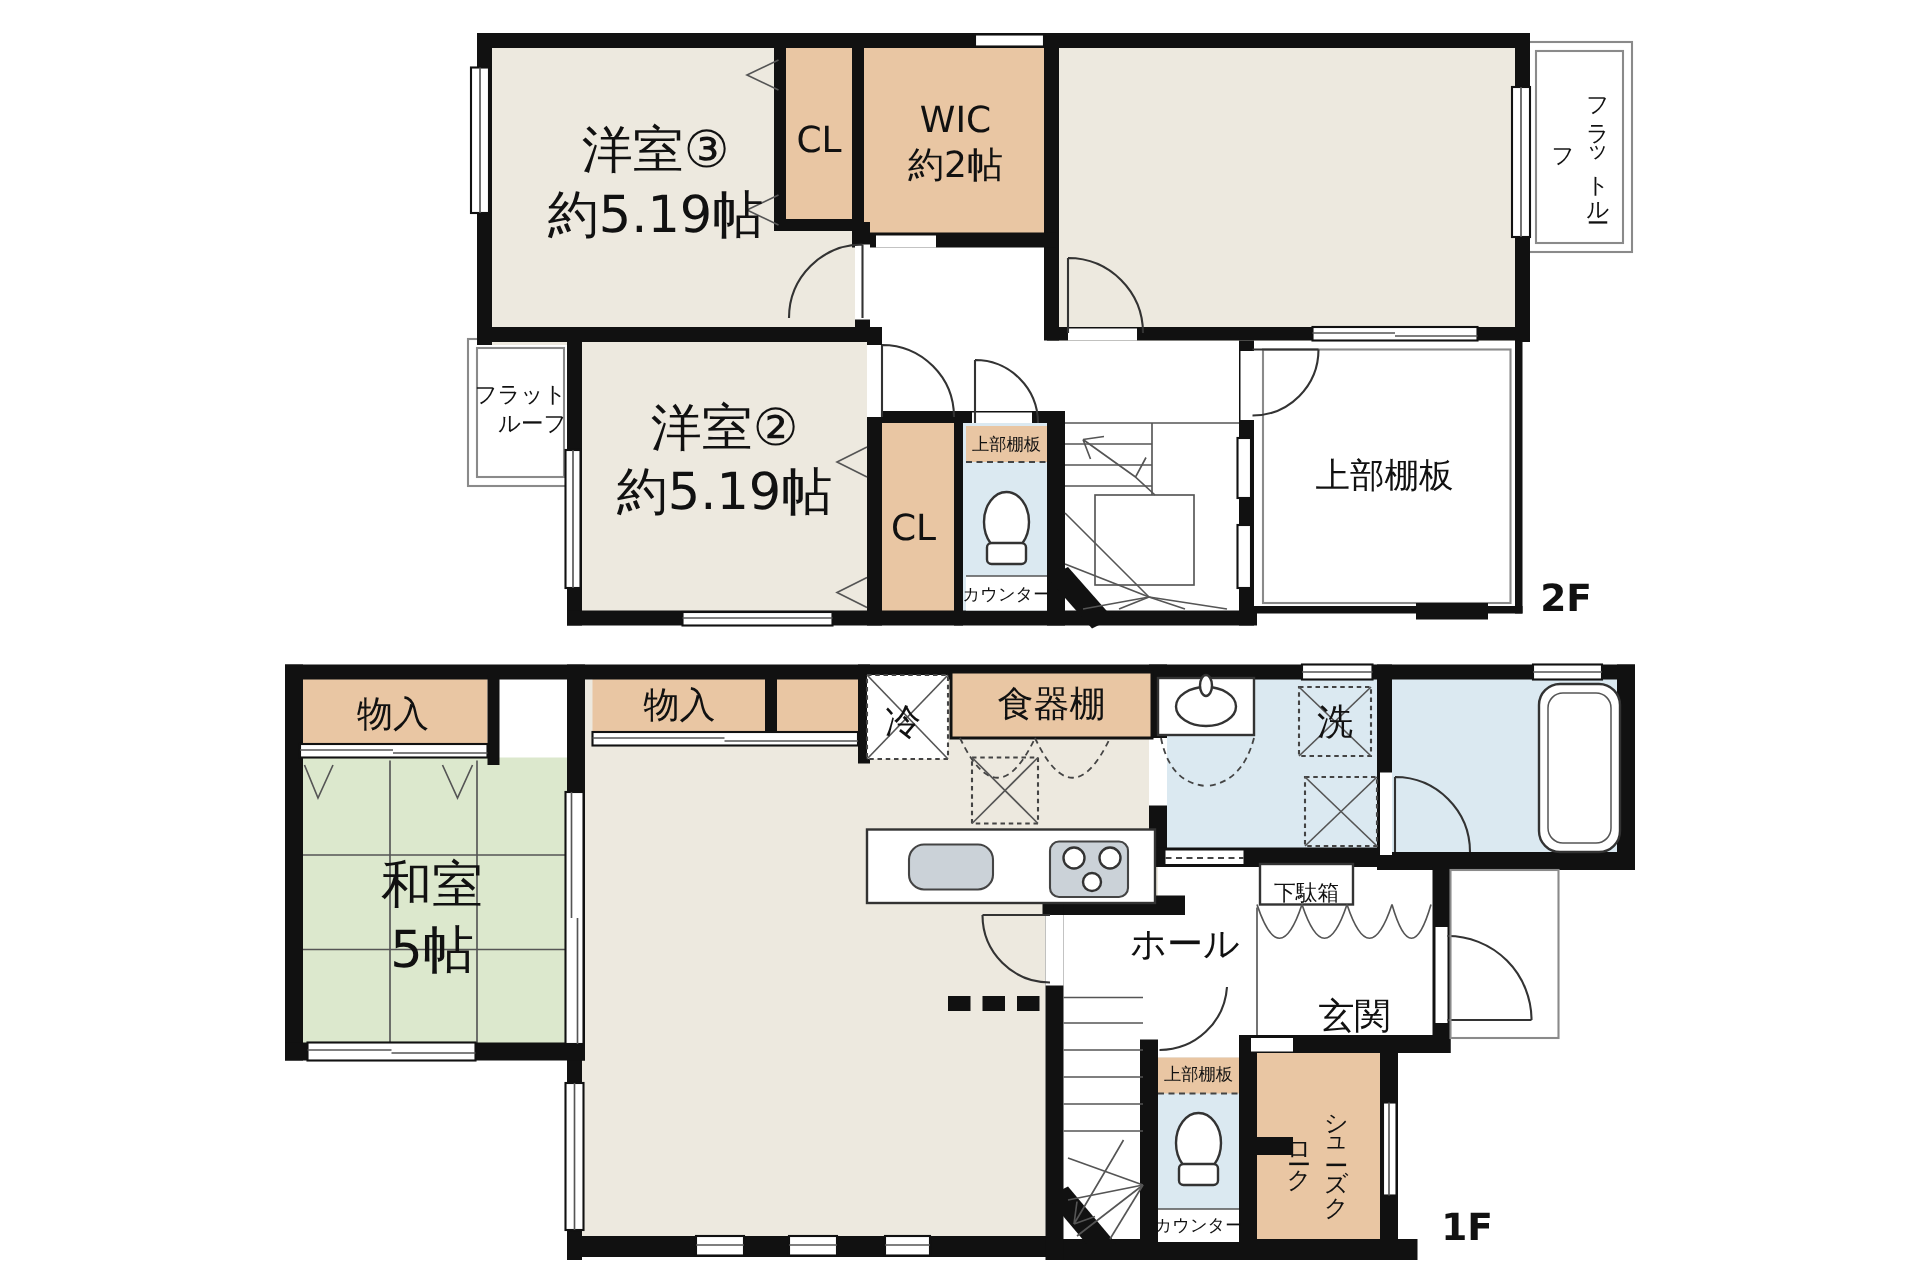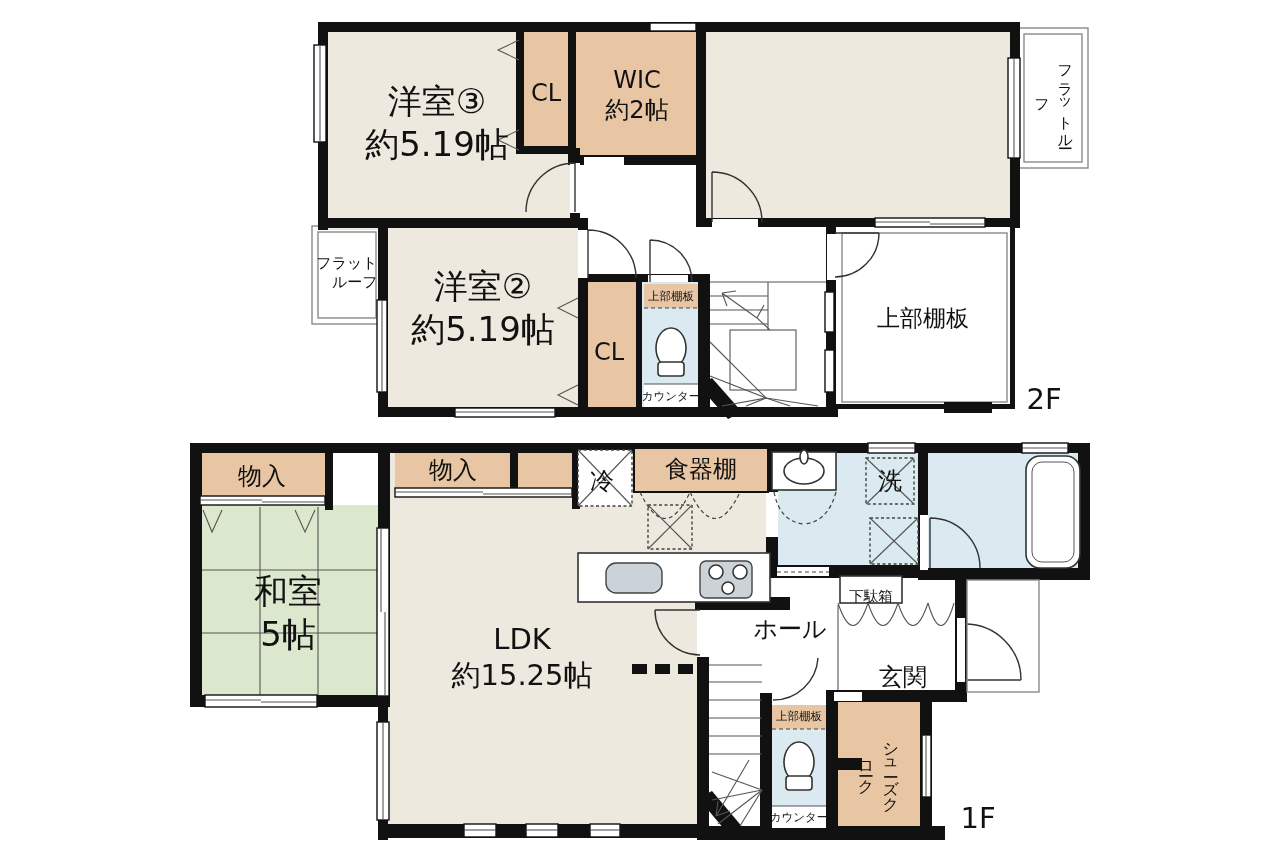--- a/index.html
+++ b/index.html
@@ -21,21 +21,21 @@
   .fix{fill:#fff;stroke:#333;stroke-width:1.6}
   .gfix{fill:#CBD2D8;stroke:#444;stroke-width:1.4}
   
   .lbl{position:absolute;transform:translate(-50%,-50%);text-align:center;
        white-space:nowrap;font-weight:500;line-height:1.25;}
   .big{font-size:34px}
   .ldk{font-size:29px}
   .mid{font-size:24px}
   .sm{font-size:14.5px}
   .xs{font-size:11.5px}
-  .tag{font-size:29px;font-weight:400}
+  .tag{font-size:25px;font-weight:700}
   .pre{white-space:pre-line;font-size:15px;text-align:right}
   .v{writing-mode:vertical-rl;white-space:normal;line-height:1.55}
   .vflat{height:86px;font-size:15px}
   .vshoe{height:86px;font-size:16px}
 </style>
 </head>
 <body>
 
 <div id="stage">
 
@@ -335,24 +335,20 @@
 <div class="lbl tag" style="left:1044px;top:399px">2F</div>
 
 <div class="lbl mid" style="left:262px;top:476px">物入</div>
 <div class="lbl big" style="left:288px;top:612px">
   <div>和室</div>
   <div>5帖</div>
 </div>
 <div class="lbl mid" style="left:453px;top:470px">物入</div>
 <div class="lbl mid" style="left:602px;top:481px">冷</div>
 <div class="lbl mid" style="left:701px;top:469px">食器棚</div>
-<div class="lbl ldk" style="left:522px;top:657px">
-  <div>LDK</div>
-  <div>約15.25帖</div>
-</div>
 <div class="lbl mid" style="left:890px;top:481px">洗</div>
 <div class="lbl sm" style="left:871px;top:596px">下駄箱</div>
 <div class="lbl mid" style="left:790px;top:629px">ホール</div>
 <div class="lbl mid" style="left:903px;top:677px">玄関</div>
 <div class="lbl xs" style="left:799px;top:716px">上部棚板</div>
 <div class="lbl xs" style="left:799px;top:817px">カウンター</div>
 <div class="lbl v vshoe" style="left:878px;top:768px">シューズクローク</div>
 <div class="lbl tag" style="left:978px;top:818px">1F</div>
 
 </div>

